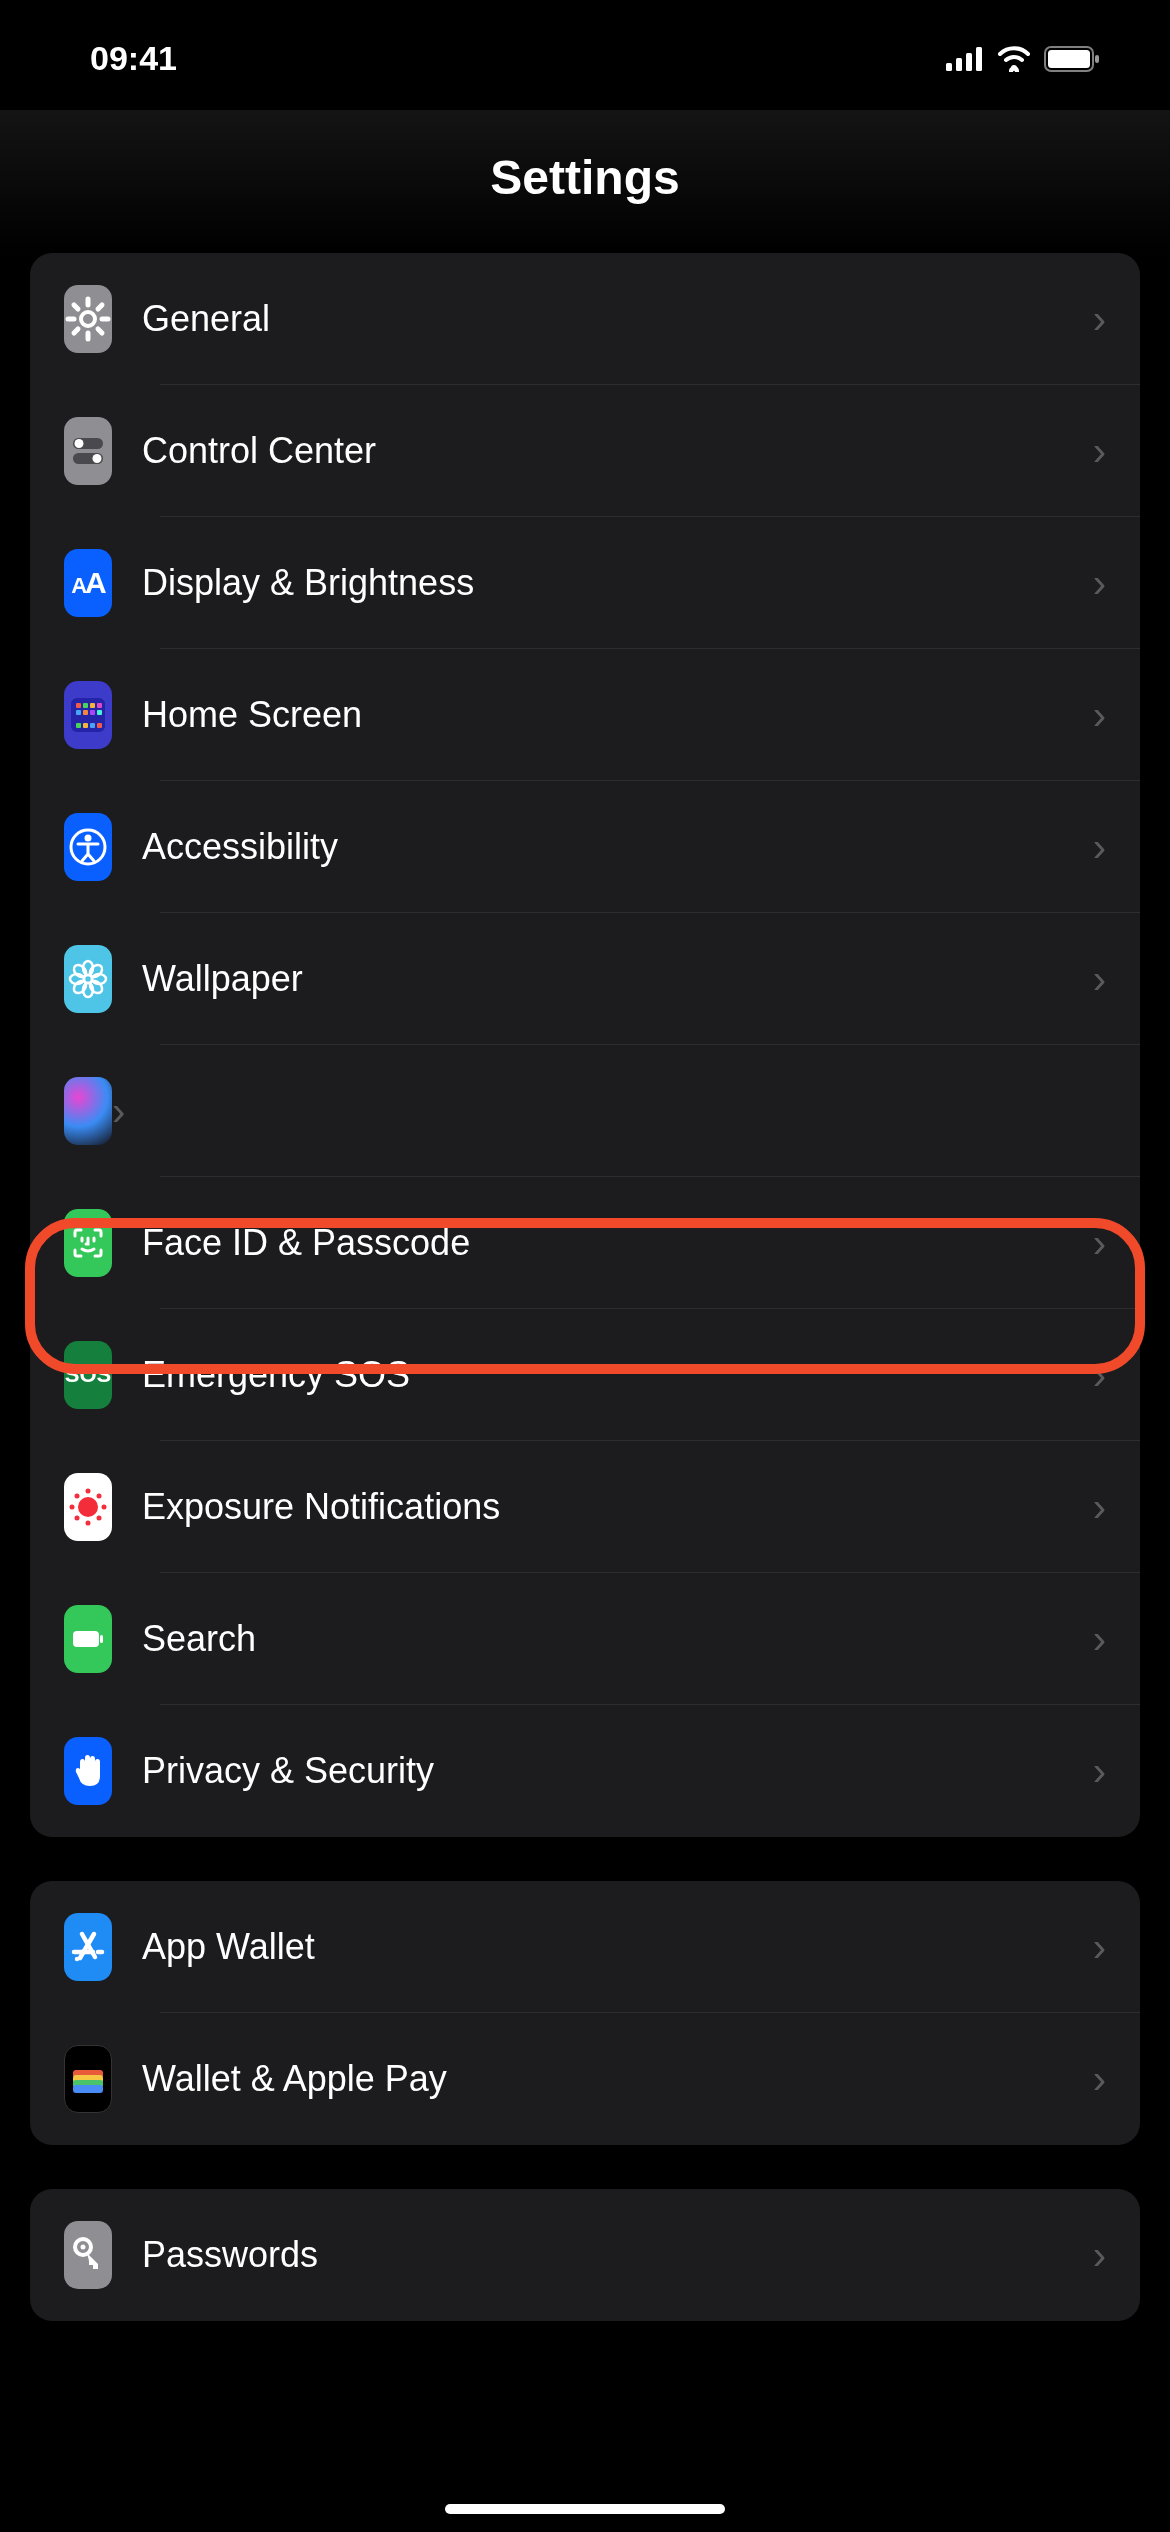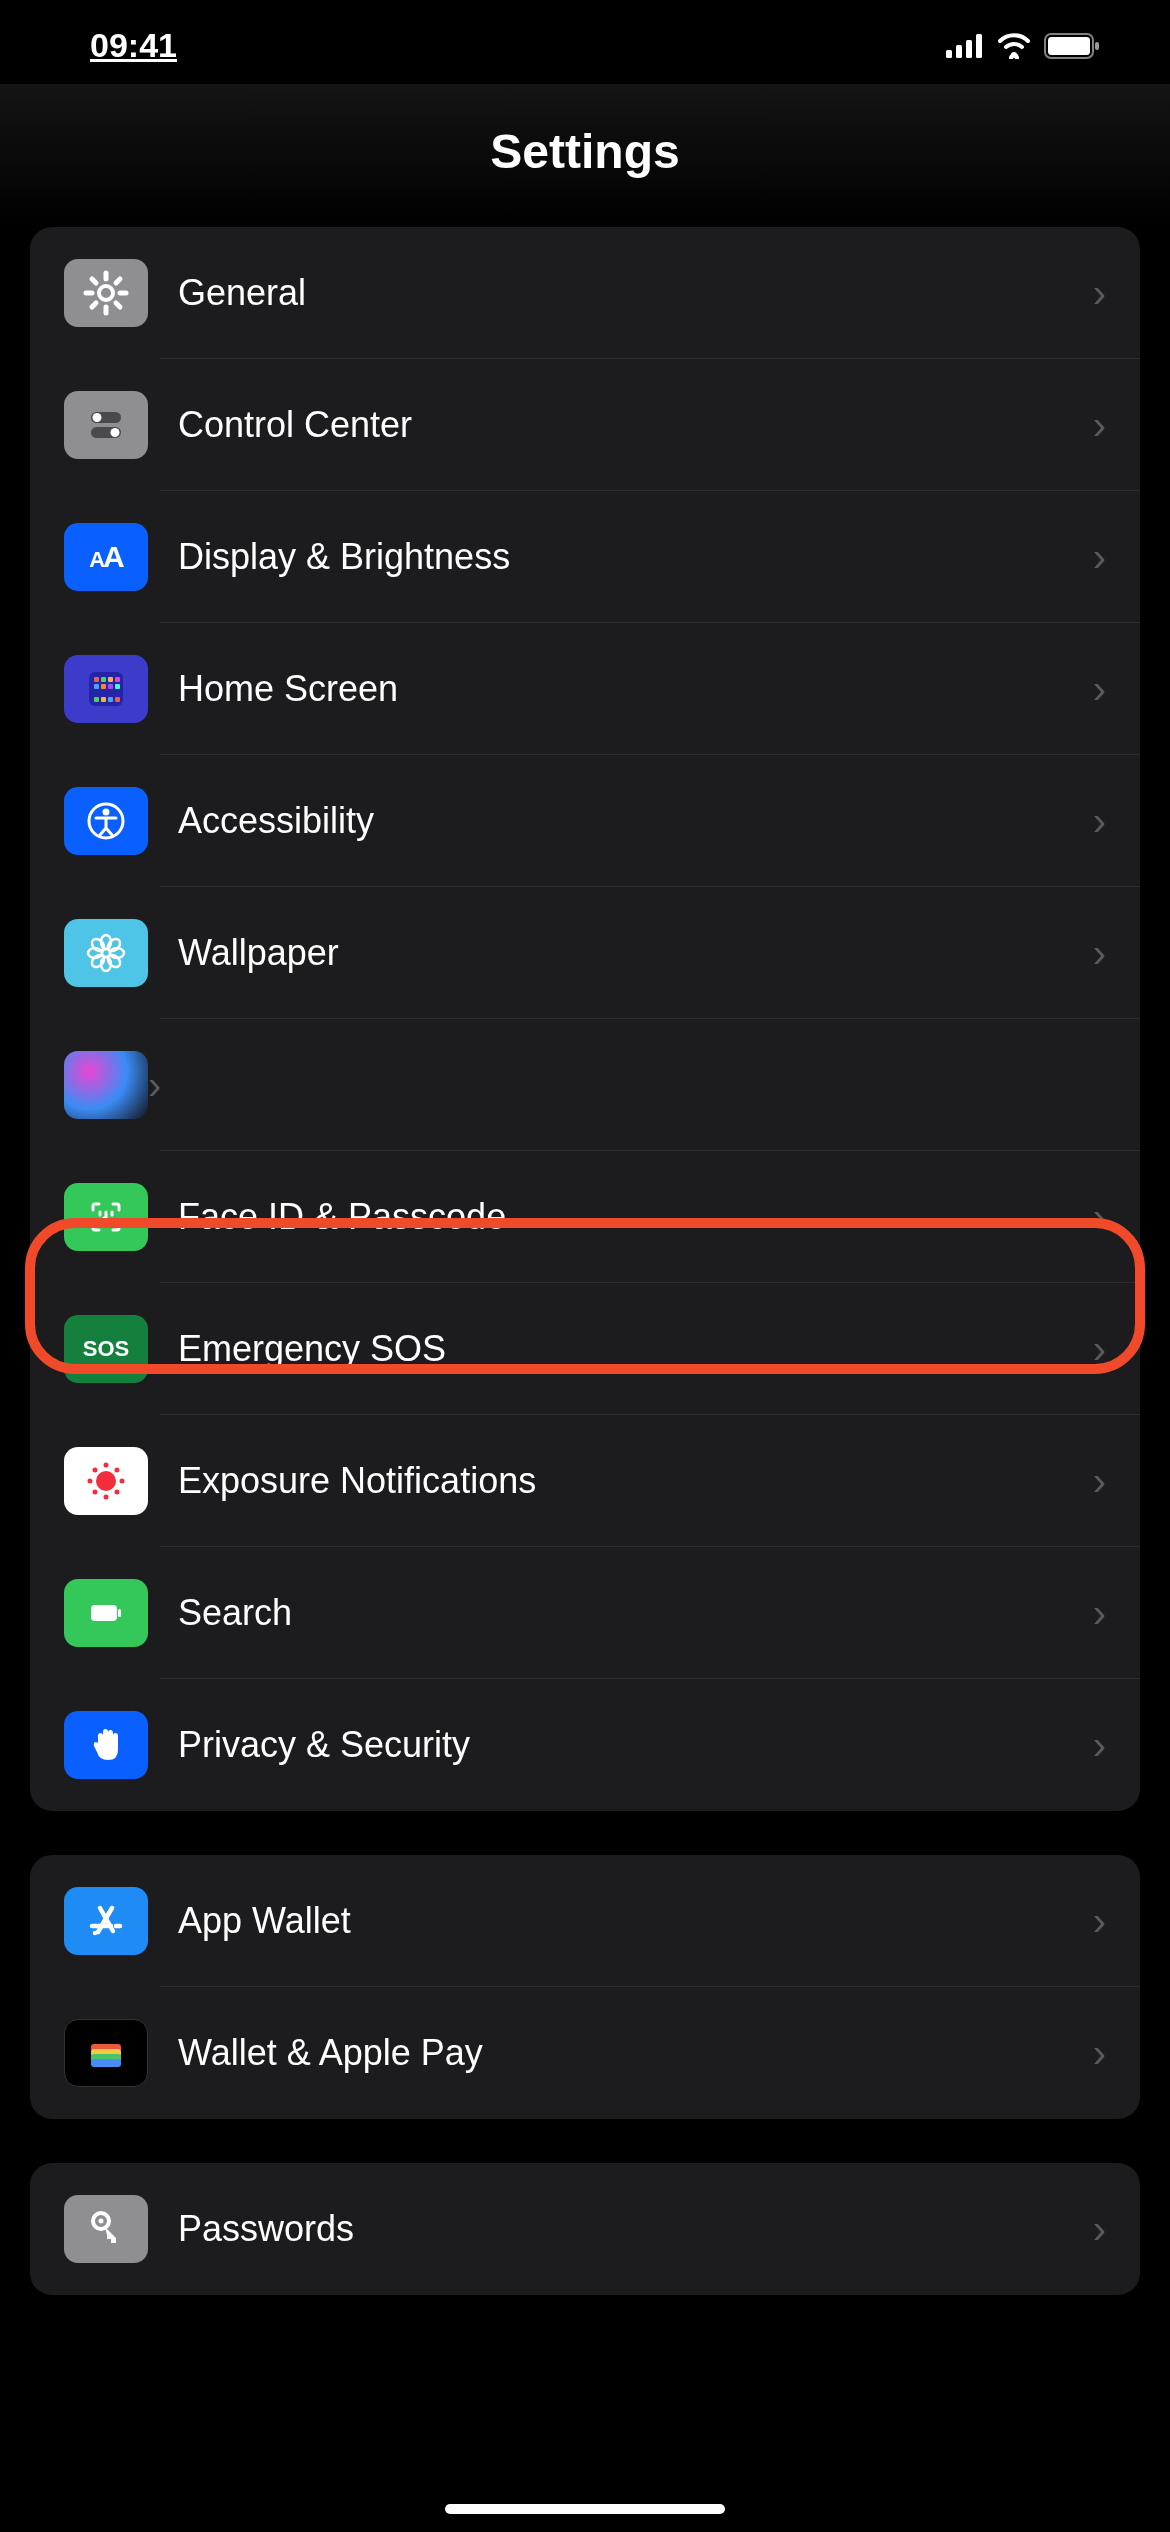--- a/index.html
+++ b/index.html
@@ -10,26 +10,25 @@
     }
     body {
       width: 1170px;
       height: 2532px;
       background: #000;
       font-family: -apple-system, "SF Pro Text", "Helvetica Neue", sans-serif;
       color: #fff;
       overflow: hidden;
     }
     .status-bar {
-      height: 84px;
+      height: 110px;
       display: flex;
       align-items: center;
       justify-content: space-between;
       padding: 7px 70px 0 90px;
-      text-decoration: underline;
     }
     .time {
       font-size: 34px;
       font-weight: 600;
     }
     .status-icons {
       display: flex;
       align-items: center;
       gap: 12px;
     }
@@ -61,21 +60,21 @@
     .row:not(:last-child)::after {
       content: "";
       position: absolute;
       left: 130px;
       right: 0;
       bottom: 0;
       height: 1px;
       background: rgba(255,255,255,0.08);
     }
     .icon-box {
-      width: 84px;
+      width: 48px;
       height: 68px;
       border-radius: 14px;
       flex-shrink: 0;
       display: flex;
       align-items: center;
       justify-content: center;
     }
     .row-label {
       font-size: 36px;
       font-weight: 400;

